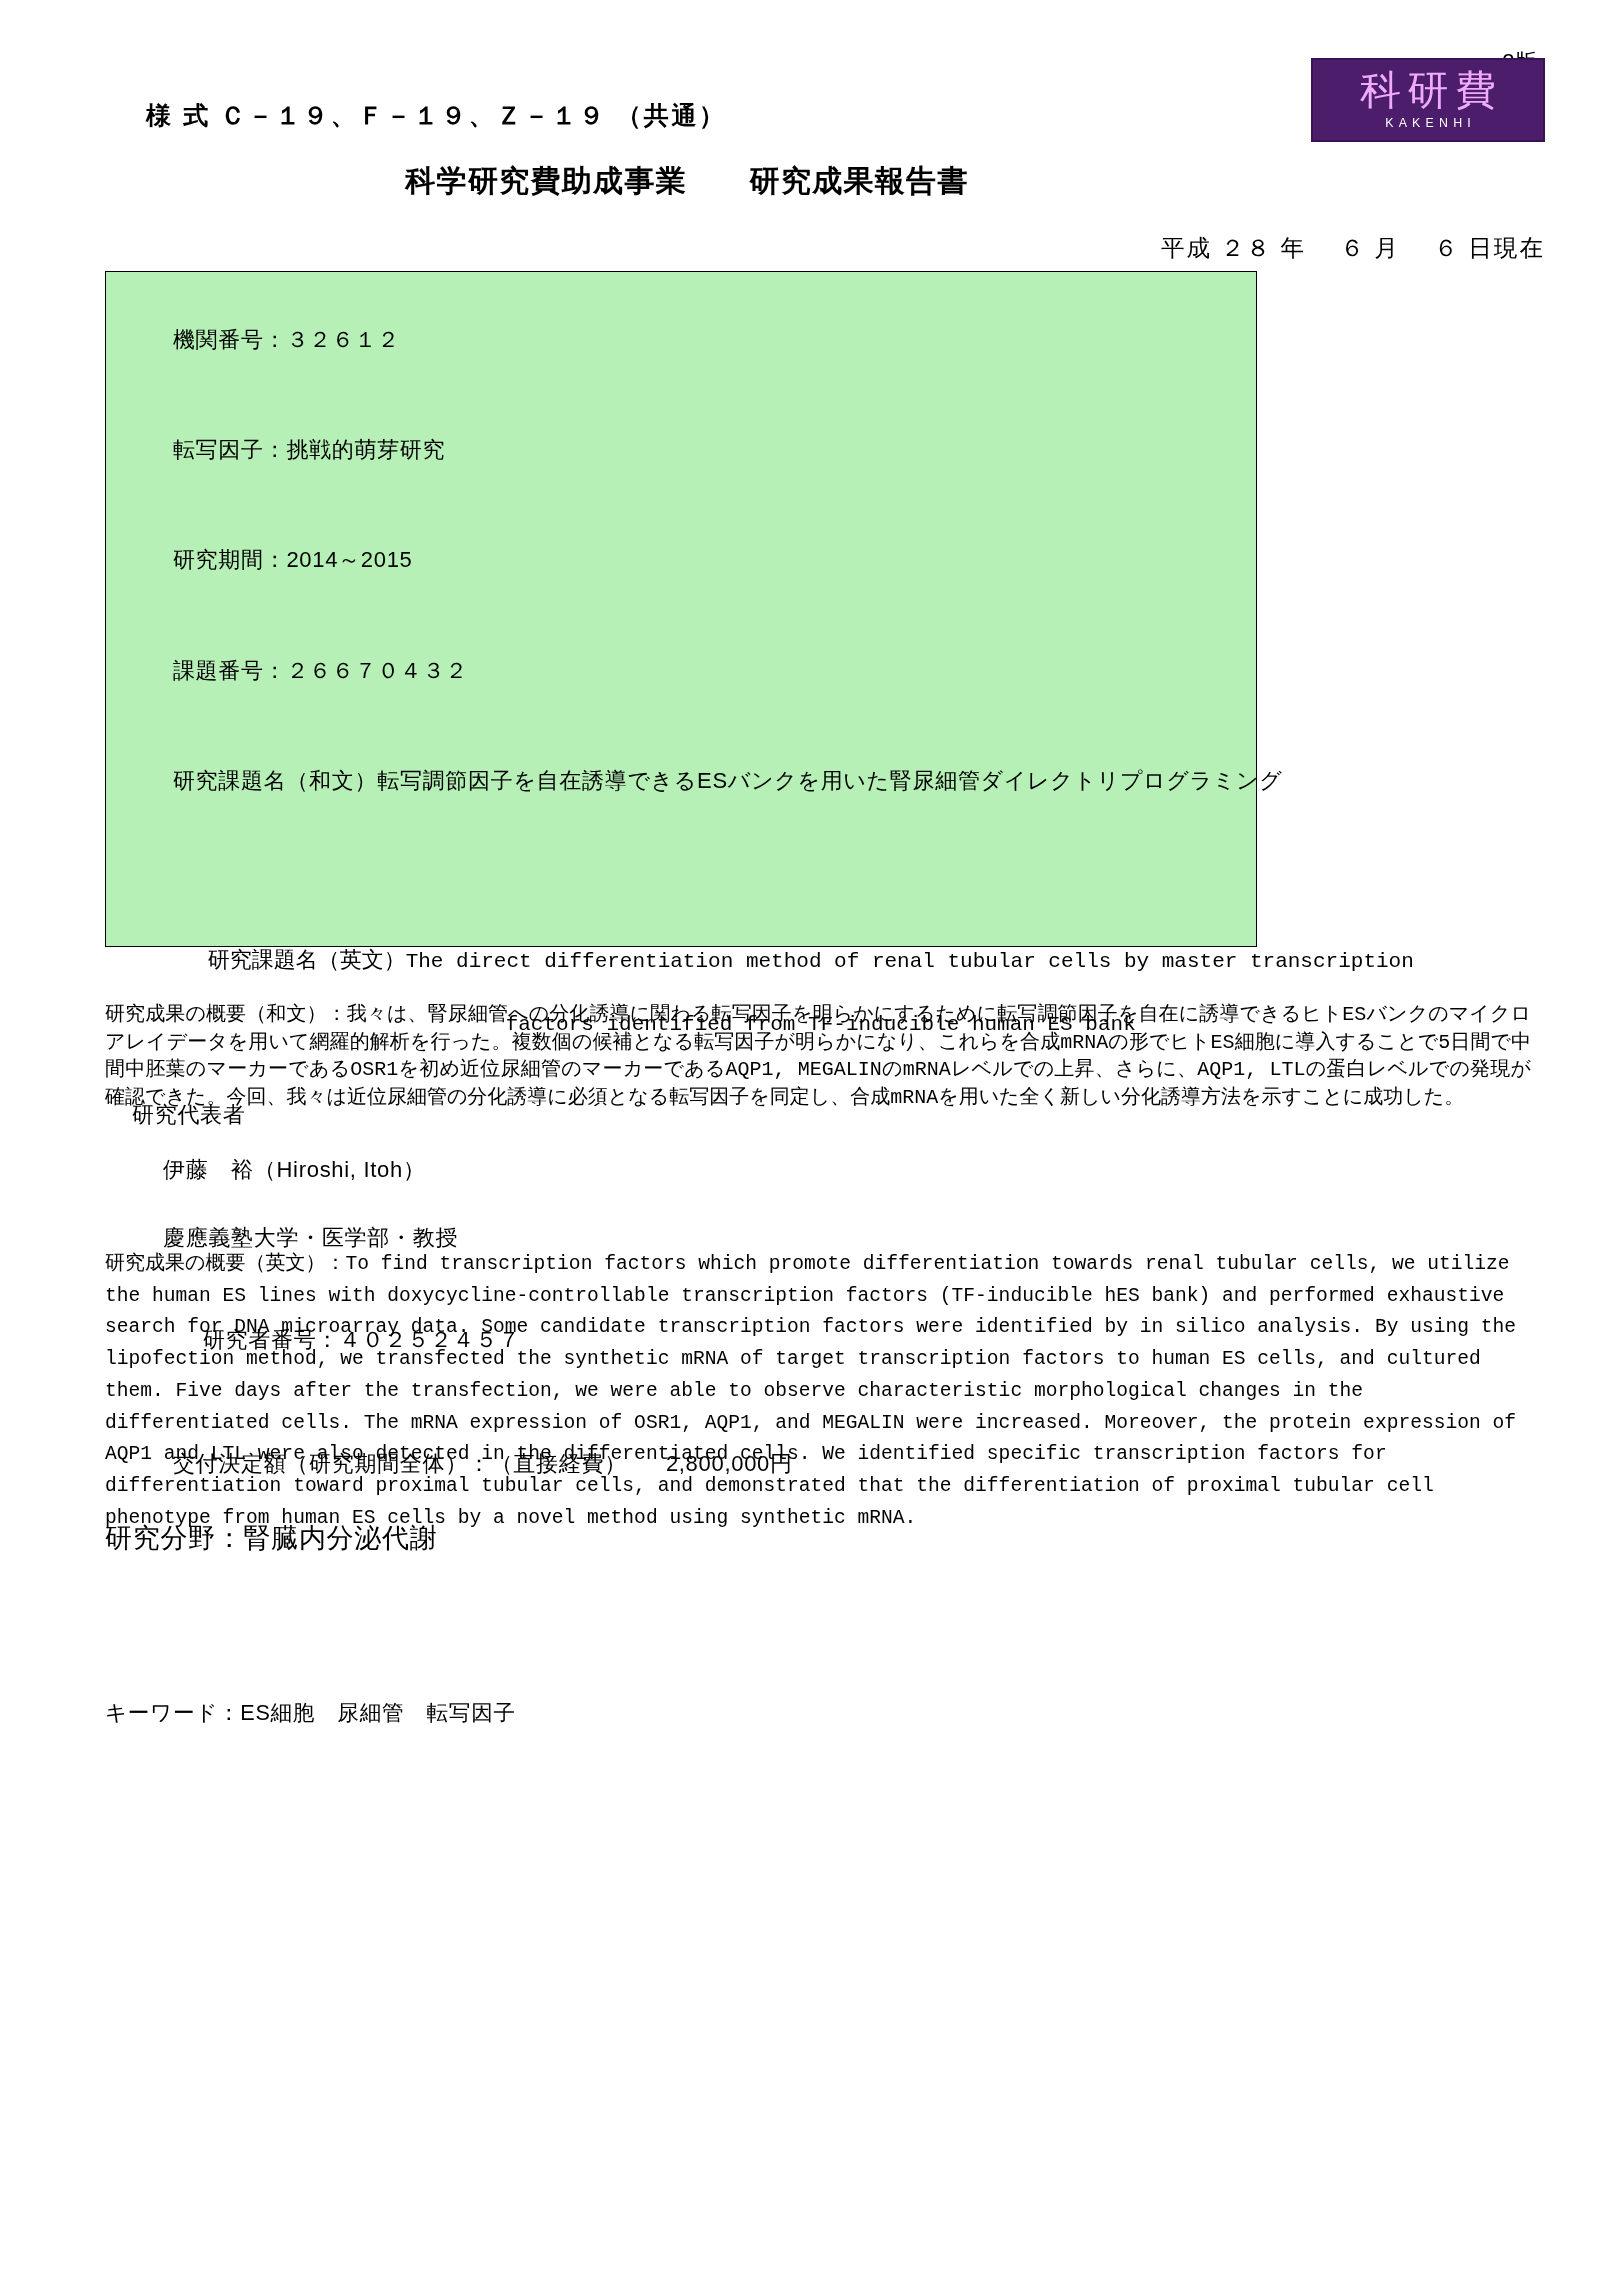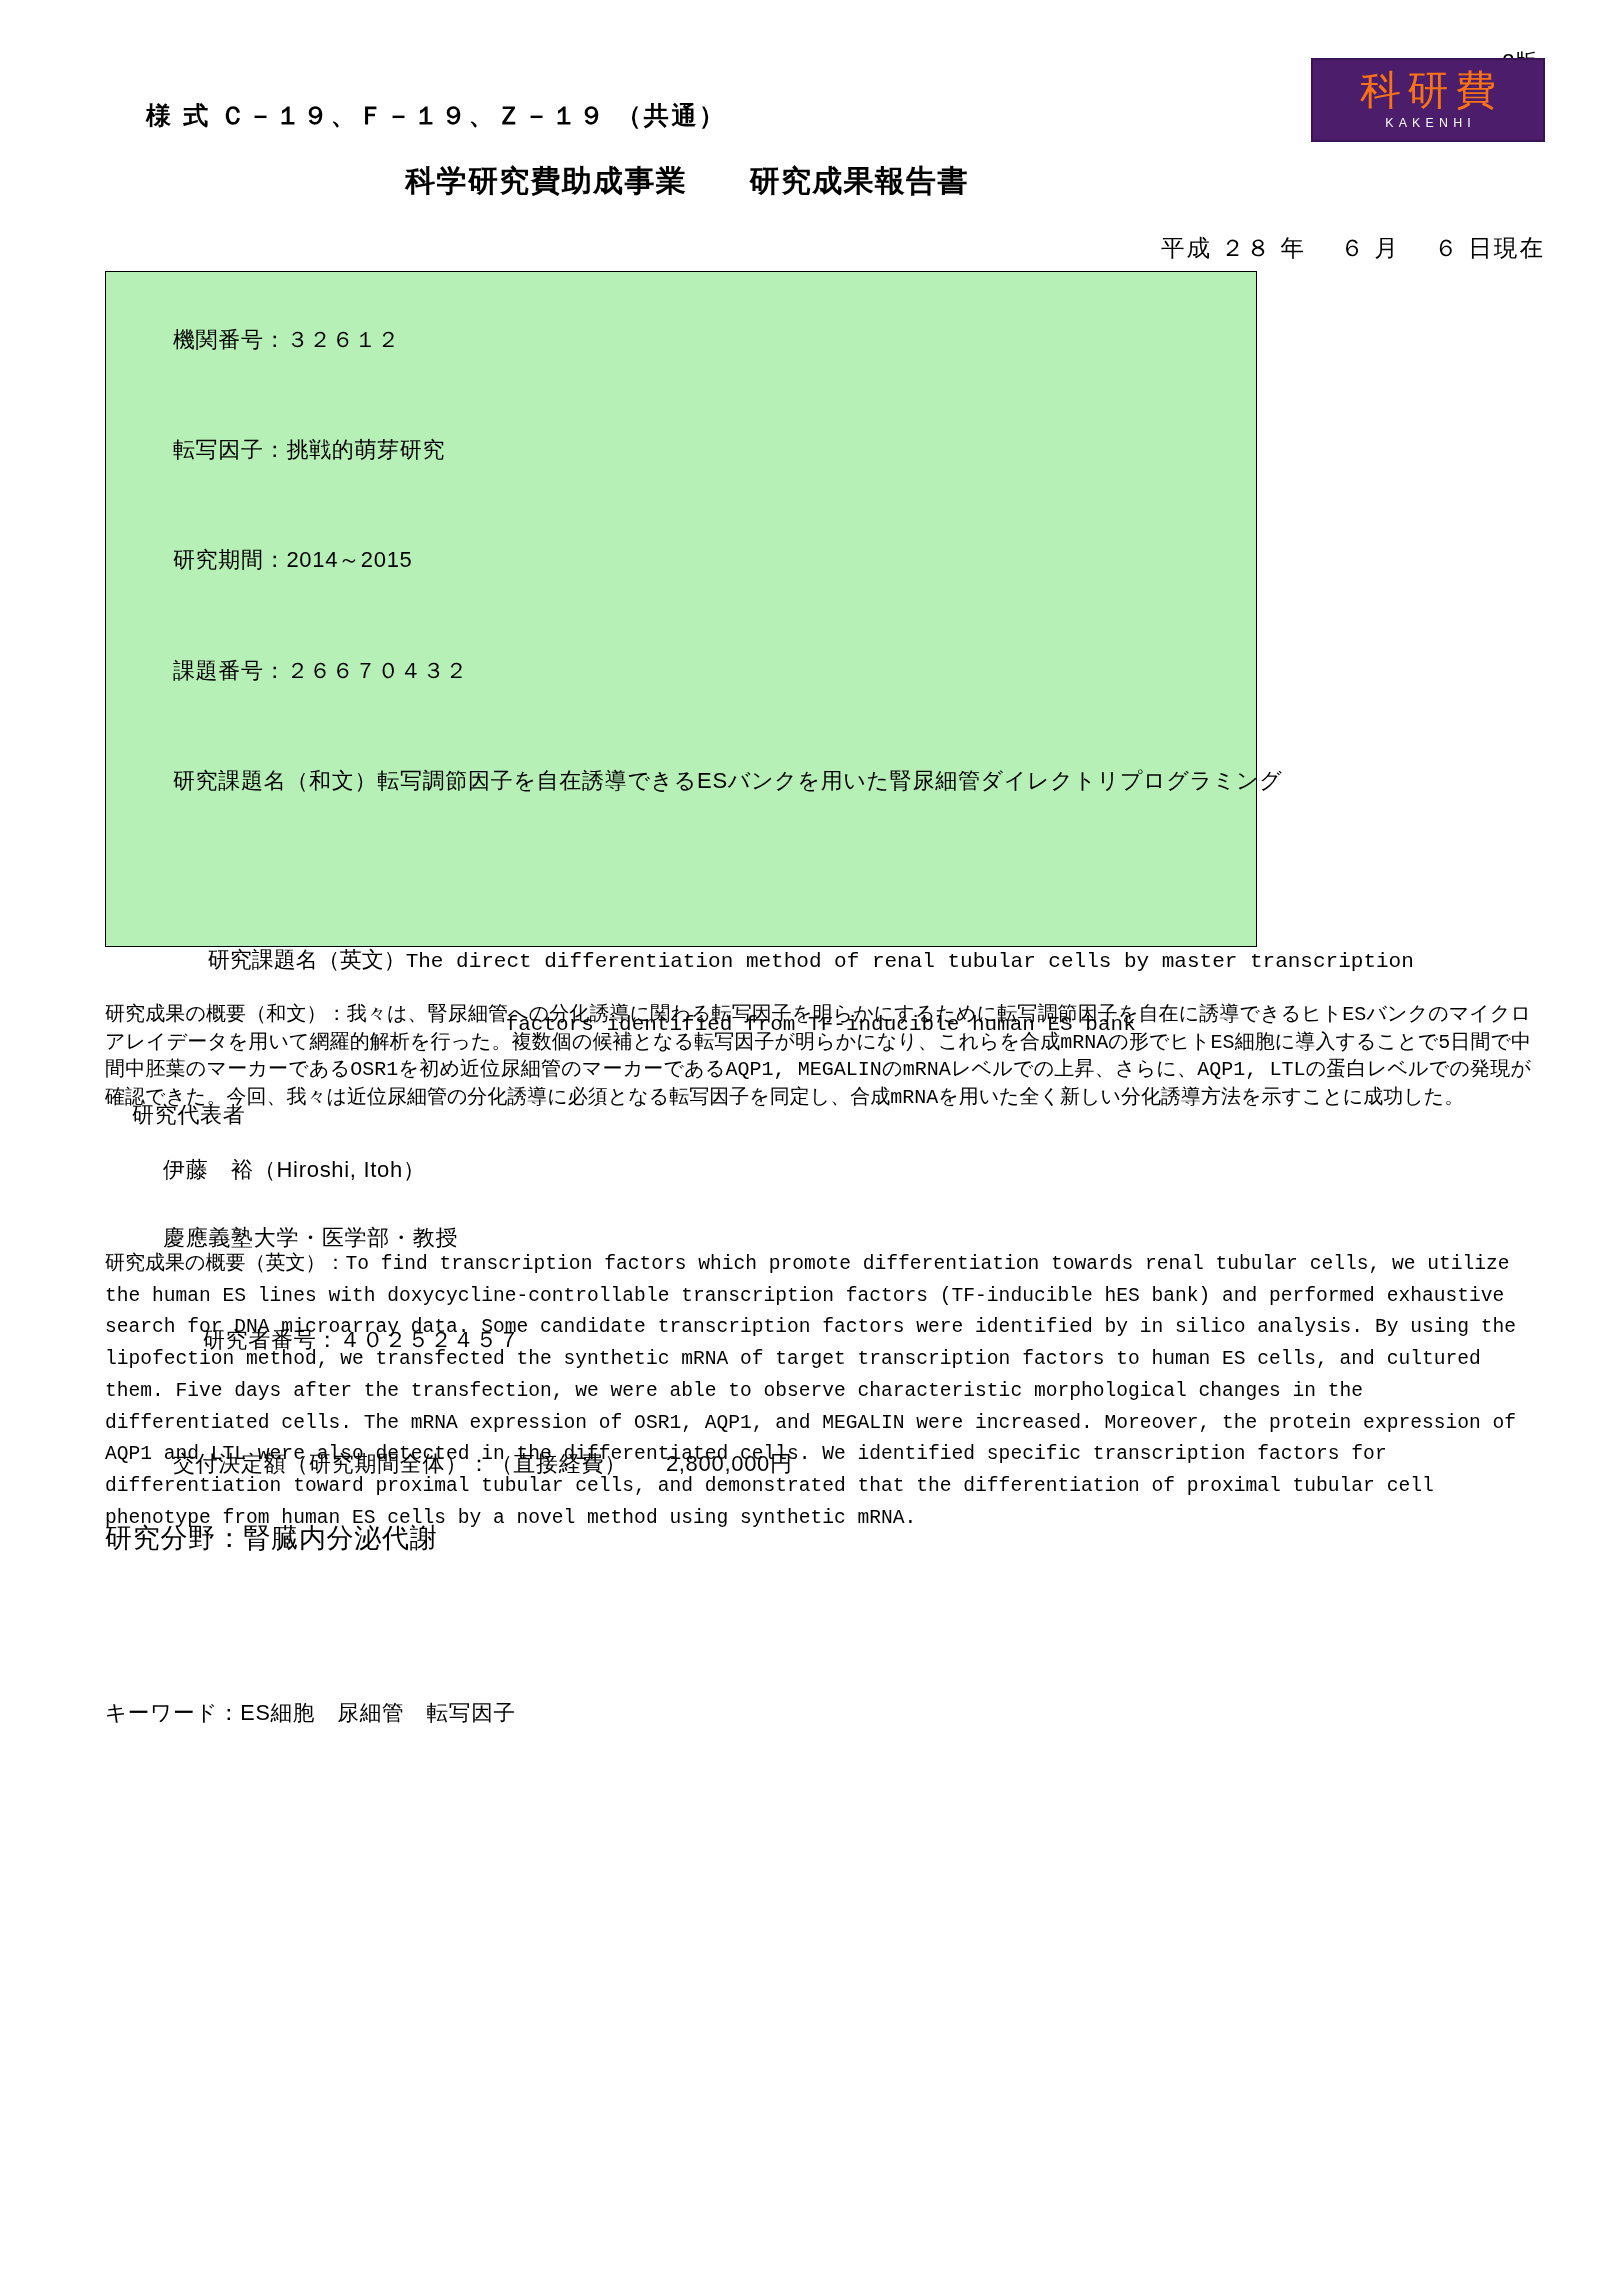--- a/index.html
+++ b/index.html
@@ -59,21 +59,21 @@
     width: 230px;
     height: 80px;
     background: #4b1d6b;
     border: 2px solid #3b1355;
     display: flex;
     flex-direction: column;
     align-items: center;
     justify-content: center;
   }
   .kakenhi-logo .kanji {
-    color: #f97316;
+    color: #f0abfc;
     font-family: "DejaVu Sans", sans-serif;
     font-size: 41px;
     letter-spacing: 6.5px;
     line-height: 1;
     padding-left: 6.5px;
   }
   .kakenhi-logo .roman {
     color: #ffffff;
     font-family: "Liberation Sans", sans-serif;
     font-size: 12.4px;

